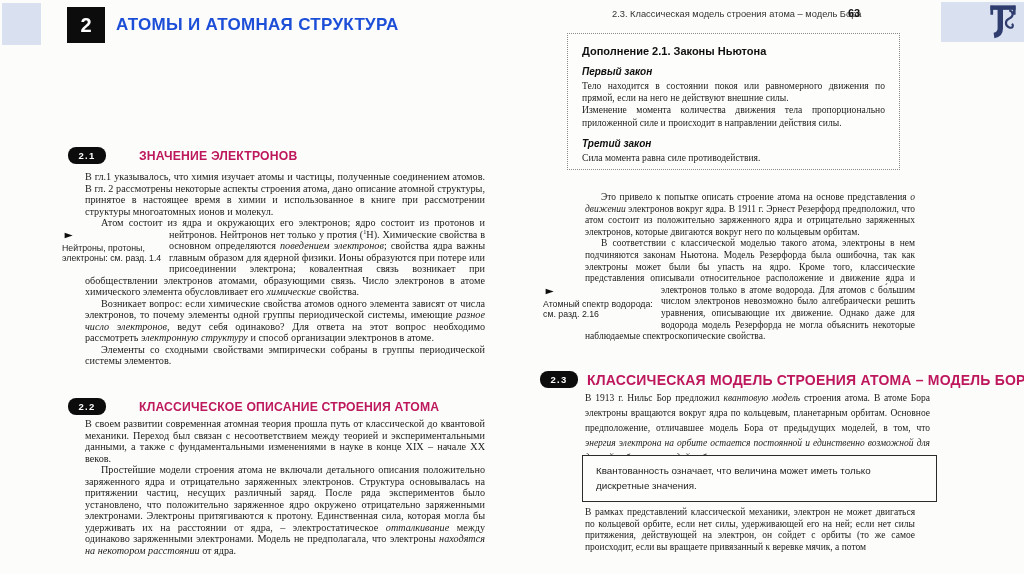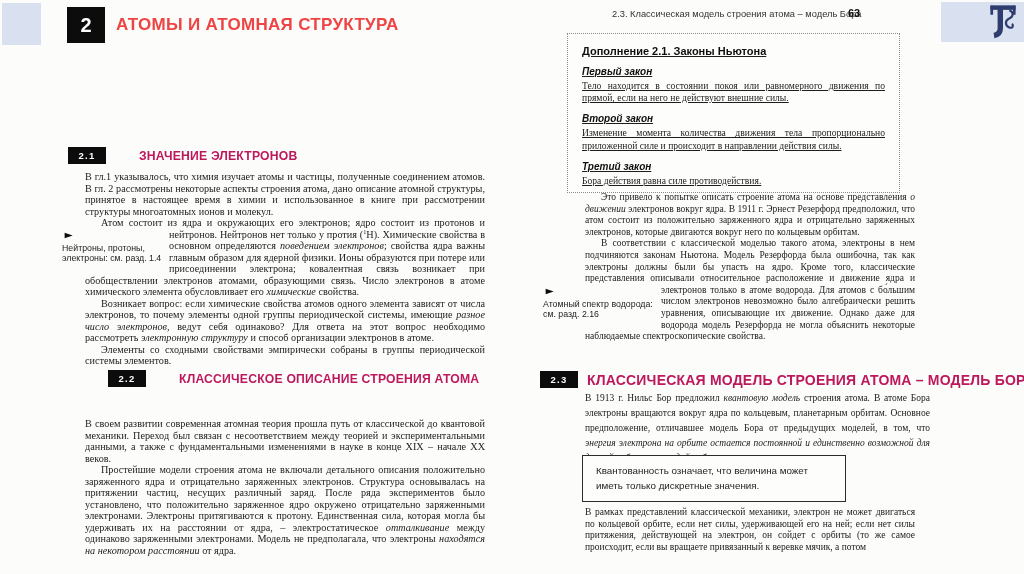--- a/index.html
+++ b/index.html
@@ -13,25 +13,25 @@
   .logo{position:absolute;left:988px;top:4px;}
 
   
   .page{position:absolute;top:0;height:574px;}
   .lp{left:60px;width:432px;}
   .rp{left:540px;width:484px;}
 
   
   .chap{position:absolute;top:7px;left:7px;display:flex;align-items:center;}
   .chapnum{width:38px;height:36px;background:#0c0c0c;color:#fff;font:bold 20px "Liberation Sans",sans-serif;display:flex;align-items:center;justify-content:center;}
-  .chaptitle{margin:0 0 0 11px;font:bold 17px "Liberation Sans",sans-serif;letter-spacing:.3px;color:#ef4444;white-space:nowrap;}
+  .chaptitle{margin:0 0 0 11px;font:bold 17px "Liberation Sans",sans-serif;letter-spacing:.3px;color:#1d4ed8;white-space:nowrap;}
 
   
   .secrow{position:absolute;display:flex;align-items:center;white-space:nowrap;}
-  .secnum{background:#0c0c0c;color:#fff;font:bold 9.5px/1 "Liberation Sans",sans-serif;letter-spacing:1.2px;width:38px;height:17px;display:flex;align-items:center;justify-content:center;flex:none;}
+  .secnum{background:#0c0c0c;color:#fff;font:bold 9.5px/1 "Liberation Sans",sans-serif;letter-spacing:1.2px;width:38px;height:17px;display:flex;align-items:center;justify-content:center;flex:none;border-radius:8px;}
   .sectitle{font:bold 12.2px "Liberation Sans",sans-serif;letter-spacing:.2px;margin:0;color:#be185d;}
   .lp .sectitle{margin-left:33px;}
   .rp .sectitle{margin-left:9px;font-size:14px;}
 
   
   .bp{margin:0;text-align:justify;color:#1b1b1b;}
   .lp .bp{font:10.2px/11.5px "Liberation Serif",serif;}
   .rp .bp{font:9.5px/11.6px "Liberation Serif",serif;}
   .ind{text-indent:16px;}
   .b1{position:absolute;top:171px;left:25px;width:400px;}
@@ -46,27 +46,27 @@
   .mnote{float:left;font:8.8px/10.4px "Liberation Sans",sans-serif;text-indent:0;color:#232323;text-align:left;}
   .mnote-l{width:100px;margin:2px 7px 2px -23px;}
   .mnote-r{width:110px;margin:2px 8px 2px -42px;}
   .mn-arrow{display:block;font-size:9px;line-height:9px;margin-bottom:3px;color:#0d0d0d;transform:scaleX(1.5);transform-origin:left;}
 
   
   .rhead{position:absolute;top:9px;left:72px;font:9.3px "Liberation Sans",sans-serif;color:#333;}
   .pagenum{position:absolute;top:7px;left:308px;font:bold 11px "Liberation Sans",sans-serif;color:#101010;}
 
   
-  .suppbox{position:absolute;top:33px;left:27px;width:333px;box-sizing:border-box;border:1px dotted #8a8a8a;padding:9px 14px 5px;background:#fdfdfc;text-decoration:underline;}
+  .suppbox{position:absolute;top:33px;left:27px;width:333px;box-sizing:border-box;border:1px dotted #8a8a8a;padding:9px 14px 5px;background:#fdfdfc;}
   .supptitle{font:bold 11px "Liberation Sans",sans-serif;margin:2px 0 2px;color:#0f0f0f;}
   .lawh{font:italic bold 10px "Liberation Sans",sans-serif;margin:9px 0 3px;color:#0f0f0f;}
   .lawt{font:9.6px/12.2px "Liberation Serif",serif;margin:0;text-align:justify;}
 
   
-  .qbox{position:absolute;top:455px;left:42px;width:264px;box-sizing:border-box;border:1px solid #2b2b2b;padding:8px 13px;background:#fdfdfc;}
+  .qbox{position:absolute;top:455px;left:42px;width:355px;box-sizing:border-box;border:1px solid #2b2b2b;padding:8px 13px;background:#fdfdfc;}
   .qbox p{margin:0;font:9.8px/14.5px "Liberation Sans",sans-serif;color:#1d1d1d;text-align:left;}
 </style>
 </head>
 <body>
 
 <div class="stage">
 
   <div class="corner corner-l"></div>
   <div class="corner corner-r"></div>
   <svg class="logo" width="30" height="36" viewBox="0 0 32 40" fill="none" stroke="#2e3c6e">
@@ -95,21 +95,21 @@
         <span class="mnote mnote-l">
           <span class="mn-arrow">►</span>
           <span>Нейтроны, протоны, электроны: см. разд. 1.4</span>
         </span>
         <span>Нейтронов нет только у протия (<sup>1</sup>H). Химические свойства в основном определяются <i>поведением электронов</i>; свойства ядра важны главным образом для ядерной физики. Ионы образуются при потере или присоединении электрона; ковалентная связь возникает при обобществлении электронов атомами, образующими связь. Число электронов в атоме химического элемента обусловливает его <i>химические</i> свойства.</span>
       </p>
       <p class="bp ind">Возникает вопрос: если химические свойства атомов одного элемента зависят от числа электронов, то почему элементы одной группы периодической системы, имеющие <i>разное число электронов</i>, ведут себя одинаково? Для ответа на этот вопрос необходимо рассмотреть <i>электронную структуру</i> и способ организации электронов в атоме.</p>
       <p class="bp ind">Элементы со сходными свойствами эмпирически собраны в группы периодической системы элементов.</p>
     </div>
 
-    <div class="secrow" style="top:370px;left:8px;margin-left:40px;">
+    <div class="secrow" style="top:398px;left:8px;">
       <span class="secnum">2.2</span>
       <h2 class="sectitle">КЛАССИЧЕСКОЕ ОПИСАНИЕ СТРОЕНИЯ АТОМА</h2>
     </div>
 
     <div class="b2">
       <p class="bp">В своем развитии современная атомная теория прошла путь от классической до квантовой механики. Переход был связан с несоответствием между теорией и экспериментальными данными, а также с фундаментальными изменениями в науке в конце XIX – начале XX веков.</p>
       <p class="bp ind">Простейшие модели строения атома не включали детального описания положительно заряженного ядра и отрицательно заряженных электронов. Структура основывалась на притяжении частиц, несущих различный заряд. После ряда экспериментов было установлено, что положительно заряженное ядро окружено отрицательно заряженными электронами. Электроны притягиваются к протону. Единственная сила, которая могла бы удерживать их на расстоянии от ядра, – электростатическое <i>отталкивание</i> между одинаково заряженными электронами. Модель не предполагала, что электроны <i>находятся на некотором расстоянии</i> от ядра.</p>
     </div>
 
   </section>
@@ -119,33 +119,32 @@
     <div class="rhead">2.3. Классическая модель строения атома – модель Бора</div>
     <div class="pagenum">63</div>
 
     <aside class="suppbox">
       <div class="supptitle">Дополнение 2.1. Законы Ньютона</div>
       <div class="law">
         <div class="lawh">Первый закон</div>
         <p class="lawt">Тело находится в состоянии покоя или равномерного движения по прямой, если на него не действуют внешние силы.</p>
       </div>
       <div class="law">
-        <div class="lawh">Второй закон</div>
         <p class="lawt">Изменение момента количества движения тела пропорционально приложенной силе и происходит в направлении действия силы.</p>
       </div>
       <div class="law">
         <div class="lawh">Третий закон</div>
-        <p class="lawt">Бора действия равна силе противодействия.</p>
+        <p class="lawt">Сила момента равна силе противодействия.</p>
       </div>
     </aside>
 
     <div class="rb1">
       <p class="bp ind">Это привело к попытке описать строение атома на основе представления <i>о движении</i> электронов вокруг ядра. В 1911 г. Эрнест Резерфорд предположил, что атом состоит из положительно заряженного ядра и отрицательно заряженных электронов, которые двигаются вокруг него по кольцевым орбитам.</p>
       <p class="bp ind">
-        <span>В соответствии с классической моделью такого атома, электроны в нем подчиняются законам Ньютона. Модель Резерфорда была ошибочна, так как электроны должны были бы упасть на ядро. Кроме того, классические представления описывали относительное расположение и движение ядра и</span>
+        <span>В соответствии с классической моделью такого атома, электроны в нем подчиняются законам Ньютона. Модель Резерфорда была ошибочна, так как электроны может были бы упасть на ядро. Кроме того, классические представления описывали относительное расположение и движение ядра и</span>
         <span class="mnote mnote-r">
           <span class="mn-arrow">►</span>
           <span>Атомный спектр водорода: см. разд. 2.16</span>
         </span>
         <span>электронов только в атоме водорода. Для атомов с бо́льшим числом электронов невозможно было алгебраически решить уравнения, описывающие их движение. Однако даже для водорода модель Резерфорда не могла объяснить некоторые наблюдаемые спектроскопические свойства.</span>
       </p>
     </div>
 
     <div class="secrow" style="top:371px;left:0;">
       <span class="secnum">2.3</span>

